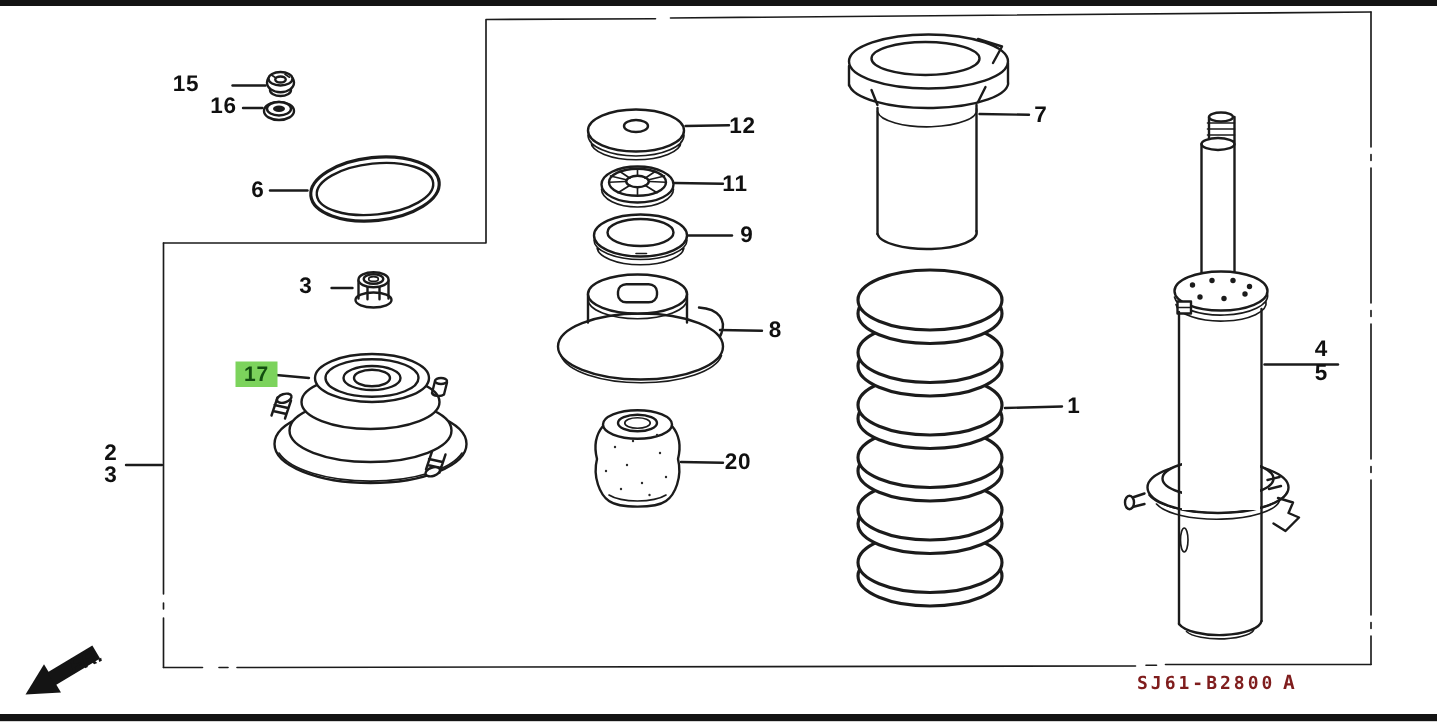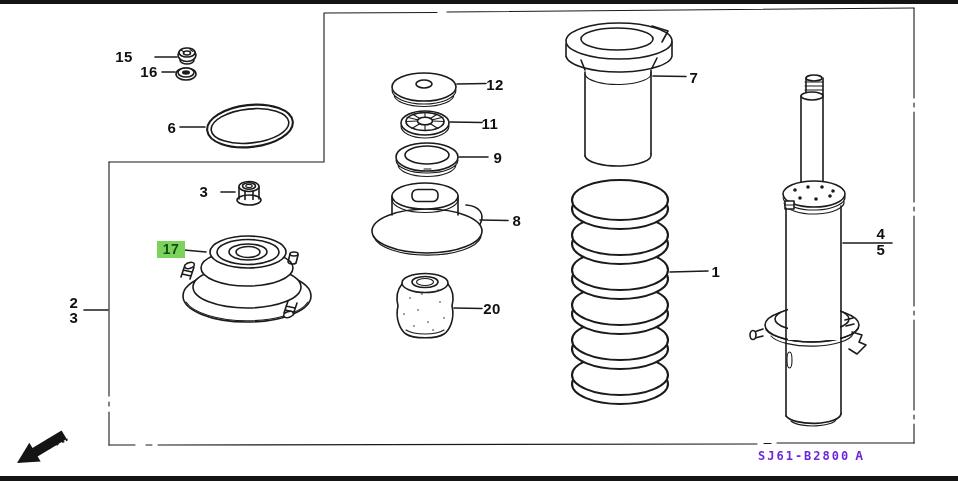--- a/index.html
+++ b/index.html
@@ -23,21 +23,21 @@
     transform:none;width:28px;height:17px;line-height:17px;text-align:center;
     background:#7cd35c;color:#134e10;font-size:14px;
   }
   #fr-label{
     position:absolute;transform:translate(-50%,-50%) rotate(-24deg);
     font-size:14px;font-weight:bold;color:#141414;font-style:italic;
   }
   #code-label{
     position:absolute;left:758px;top:448px;
     font-family:"DejaVu Sans Mono",monospace;font-size:12px;font-weight:bold;
-    color:#6d28d9;letter-spacing:2px;
+    color:#7f1d1d;letter-spacing:2px;
   }
   #code-label .suffix{font-size:13px;font-weight:900;margin-left:5px;letter-spacing:0;}
 </style>
 </head>
 <body>
 
 <div id="stage">
 
   <div class="edgebar" style="top:0;height:4px;"></div>
   <div class="edgebar" style="top:476px;height:5px;"></div>

